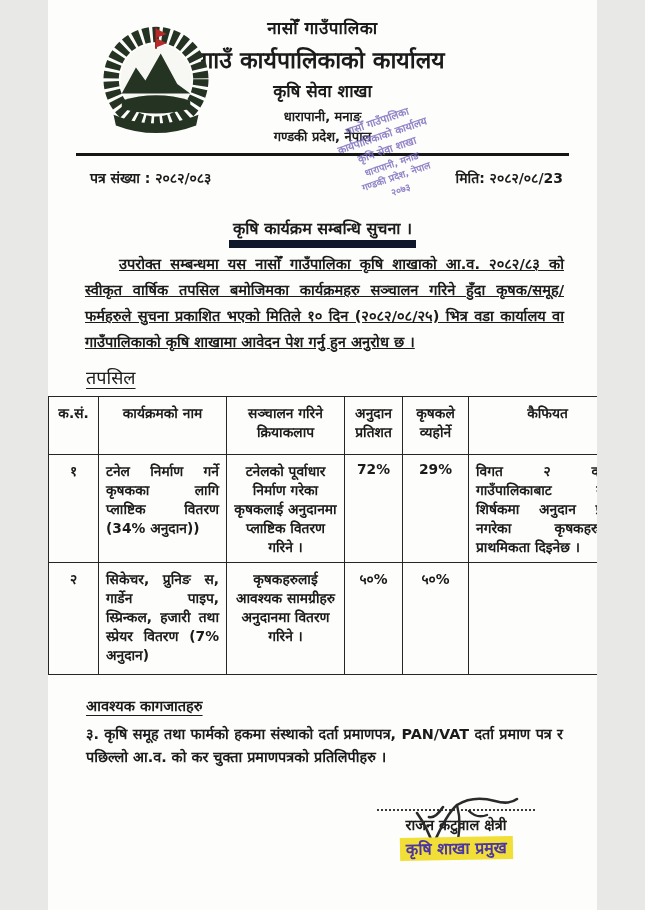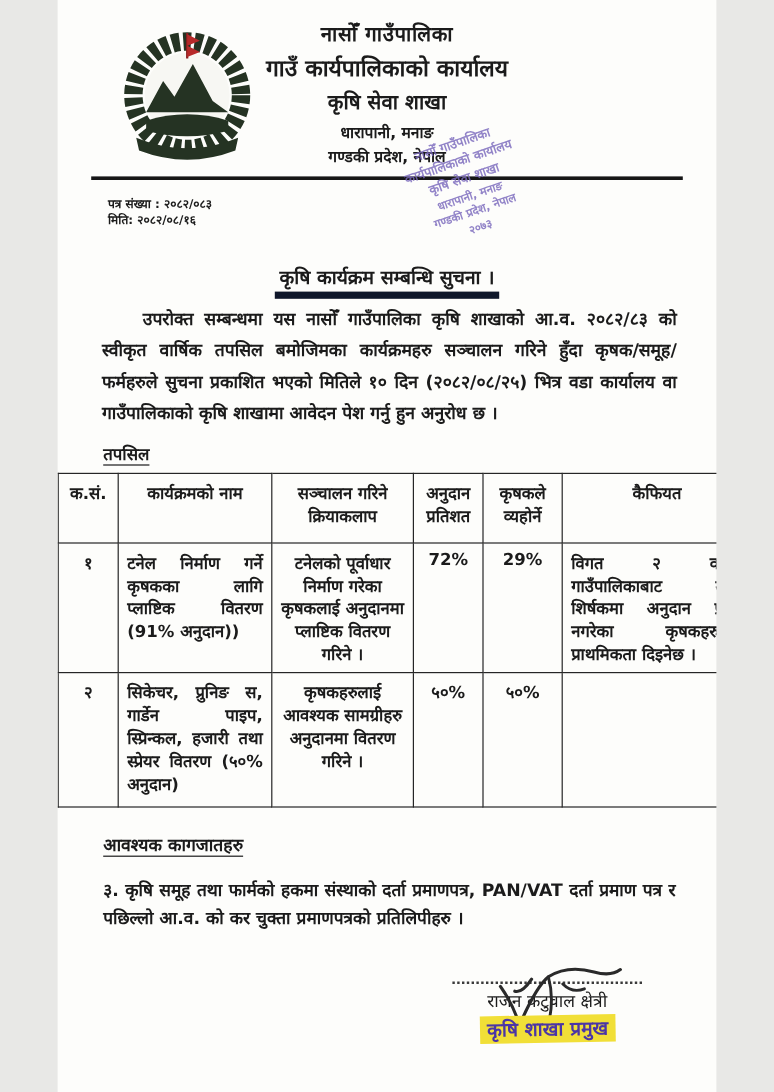--- a/index.html
+++ b/index.html
@@ -6,68 +6,68 @@
   html,body { background:#e8e8e6; }
   body { font-family:"DejaVu Sans", sans-serif; }
   .page {
     position:relative; width:549px; height:910px; margin:0 auto;
     background:#fdfdfb; color:#1b1b1b; overflow:hidden;
   }
   
   .header { position:relative; padding-top:16px; text-align:center; }
   .logo { position:absolute; left:48px; top:18px; width:120px; height:118px; }
   .h-line1 { font-size:17px; font-weight:bold; letter-spacing:.5px; }
-  .h-line2 { font-size:19px; font-weight:bold; margin-top:4px; }
+  .h-line2 { font-size:23px; font-weight:bold; margin-top:4px; }
   .h-line3 { font-size:17px; font-weight:bold; margin-top:4px; }
   .h-line4 { font-size:13px; font-weight:bold; margin-top:5px; }
   .h-line5 { font-size:13px; font-weight:bold; margin-top:2px; }
   .rule { height:3px; background:#161616; margin:8px 28px 0 28px; }
   
-  .meta-row { display:flex; justify-content:space-between; padding:12px 34px 0 42px; font-size:10px; font-weight:600;flex-direction:column; }
+  .meta-row { display:flex; justify-content:space-between; padding:12px 34px 0 42px; font-size:14px; font-weight:600; }
   
   .round-stamp {
     position:absolute; left:252px; top:112px; width:178px;
     transform:rotate(-19deg); text-align:center;
     color:#7b6abd; opacity:.82; pointer-events:none;
     font-weight:bold; line-height:1.45; font-size:10.5px;
   }
   .round-stamp .rs-sm { font-size:9.5px; }
   
   .subject { text-align:center; margin-top:30px; font-size:16px; font-weight:bold; }
-  .subject span { border-bottom:6px solid #0f172a; padding:0 4px 2px;text-align:center; }
+  .subject span { border-bottom:8px solid #0f172a; padding:0 4px 2px;text-align:center; }
   
   .body-par {
     margin:12px 33px 0 37px; text-align:justify; text-indent:34px;
-    font-size:14.6px; font-weight:600; line-height:1.78;
+    font-size:14.6px; font-weight:600; line-height:1.78;text-decoration:underline;
   }
-  .tapasil { margin:10px 0 7px 38px; font-size:14px; font-weight:bold; text-decoration:underline; text-underline-offset:4px; }
+  .tapasil { margin:10px 0 7px 38px; font-size:18px; font-weight:normal; text-decoration:underline; text-underline-offset:4px; }
   
   table.notice {
     border-collapse:collapse; margin:0 auto; width:578px;
     font-size:13.8px; font-weight:600; table-layout:fixed;
   }
   table.notice th, table.notice td {
     border:1.7px solid #262626; vertical-align:top; padding:6px 7px;margin-top:32px;
   }
   table.notice th { font-weight:bold; text-align:center; height:58px; }
   .col1{width:50px;} .col2{width:128px;} .col3{width:118px;}
   .col4{width:58px;} .col5{width:66px;} .col6{width:158px;}
   td.c-center { text-align:center; }
   td.c-justify { text-align:justify; }
   tr.row1 td { height:100px; }
   tr.row2 td { height:112px; }
   
   .docs { margin:20px 34px 0 38px; font-size:14.4px; font-weight:600; }
-  .docs-title { font-weight:bold; text-decoration:underline; text-underline-offset:4px; margin-bottom:19px; font-size:14.6px; }
+  .docs-title { font-weight:bold; text-decoration:underline; text-underline-offset:4px; margin-bottom:8px; font-size:14.6px; }
   .doc-item { line-height:1.6; text-align:justify; }
   
   .sign-block { position:relative; width:230px; margin:0 26px 0 auto; text-align:center; height:112px; }
   .scribble { position:absolute; left:58px; top:-16px; width:130px; height:62px; }
   .dotline { width:158px; margin:40px auto 3px; border-bottom:2.4px dotted #3a3a3a; }
-  .sig-name { font-size:14.5px; font-weight:normal; }
+  .sig-name { font-size:14.5px; font-weight:bold; }
   .sig-title { font-size:14px; font-weight:bold; margin-top:3px; }
   .sig-stamp {
     display:inline-block; margin-top:3px; padding:0 6px 1px;
     background:#f1df37; color:#4b35a6; font-size:16px; font-weight:bold;
     transform:rotate(-1deg);
   }
 </style>
 </head>
 <body>
 
@@ -89,21 +89,21 @@
     <div class="h-line2">गाउँ कार्यपालिकाको कार्यालय</div>
     <div class="h-line3">कृषि सेवा शाखा</div>
     <div class="h-line4">धारापानी, मनाङ</div>
     <div class="h-line5">गण्डकी प्रदेश, नेपाल</div>
   </div>
 
   <div class="rule"></div>
 
   <div class="meta-row">
     <span>पत्र संख्या : २०८२/०८३</span>
-    <span>मिति: २०८२/०८/१६</span>
+    <span>मिति: २०८२/०८/23</span>
   </div>
 
   <div class="round-stamp">
     <div>नासोँ गाउँपालिका</div>
     <div>कार्यपालिकाको कार्यालय</div>
     <div>कृषि सेवा शाखा</div>
     <div class="rs-sm">धारापानी, मनाङ</div>
     <div class="rs-sm">गण्डकी प्रदेश, नेपाल</div>
     <div class="rs-sm">२०७३</div>
   </div>
@@ -129,29 +129,29 @@
         <tr>
       <th>क.सं.</th>
       <th>कार्यक्रमको नाम</th>
       <th>सञ्चालन गरिने क्रियाकलाप</th>
       <th>अनुदान प्रतिशत</th>
       <th>कृषकले व्यहोर्ने</th>
       <th>कैफियत</th>
     </tr>
     <tr class="row1">
       <td class="c-center">१</td>
-      <td class="c-justify">टनेल निर्माण गर्ने कृषकका लागि प्लाष्टिक वितरण (91% अनुदान))</td>
+      <td class="c-justify">टनेल निर्माण गर्ने कृषकका लागि प्लाष्टिक वितरण (34% अनुदान))</td>
       <td class="c-center">टनेलको पूर्वाधार निर्माण गरेका कृषकलाई अनुदानमा प्लाष्टिक वितरण गरिने ।</td>
       <td class="c-center">72%</td>
       <td class="c-center">29%</td>
       <td class="c-justify">विगत २ वर्षमा गाउँपालिकाबाट उक्त शिर्षकमा अनुदान प्राप्त नगरेका कृषकहरुलाई प्राथमिकता दिइनेछ ।</td>
     </tr>
     <tr class="row2">
       <td class="c-center">२</td>
-      <td class="c-justify">सिकेचर, प्रुनिङ स, गार्डेन पाइप, स्प्रिन्कल, हजारी तथा स्प्रेयर वितरण (५०% अनुदान)</td>
+      <td class="c-justify">सिकेचर, प्रुनिङ स, गार्डेन पाइप, स्प्रिन्कल, हजारी तथा स्प्रेयर वितरण (7% अनुदान)</td>
       <td class="c-center">कृषकहरुलाई आवश्यक सामग्रीहरु अनुदानमा वितरण गरिने ।</td>
       <td class="c-center">५०%</td>
       <td class="c-center">५०%</td>
       <td class="c-justify"></td>
     </tr>
   </tbody>
     </table>
 
   <div class="docs">
     <div class="docs-title">आवश्यक कागजातहरु</div>

